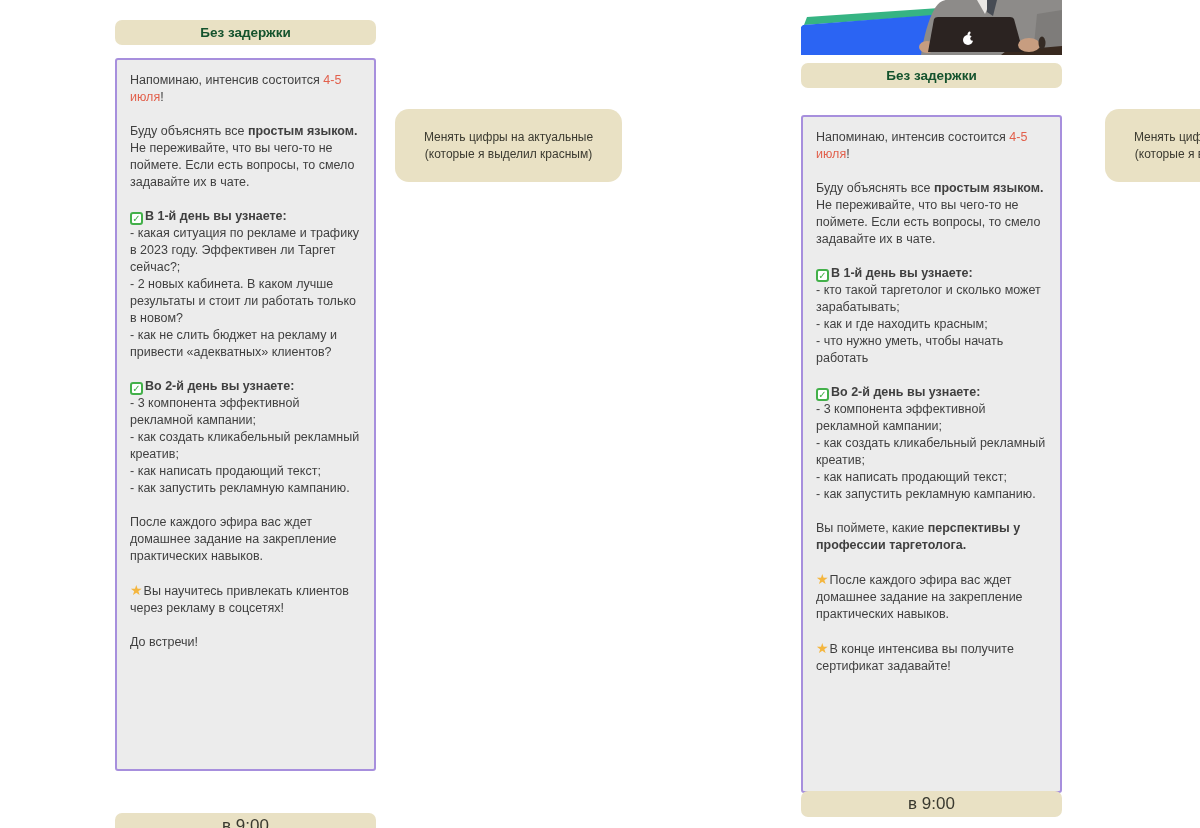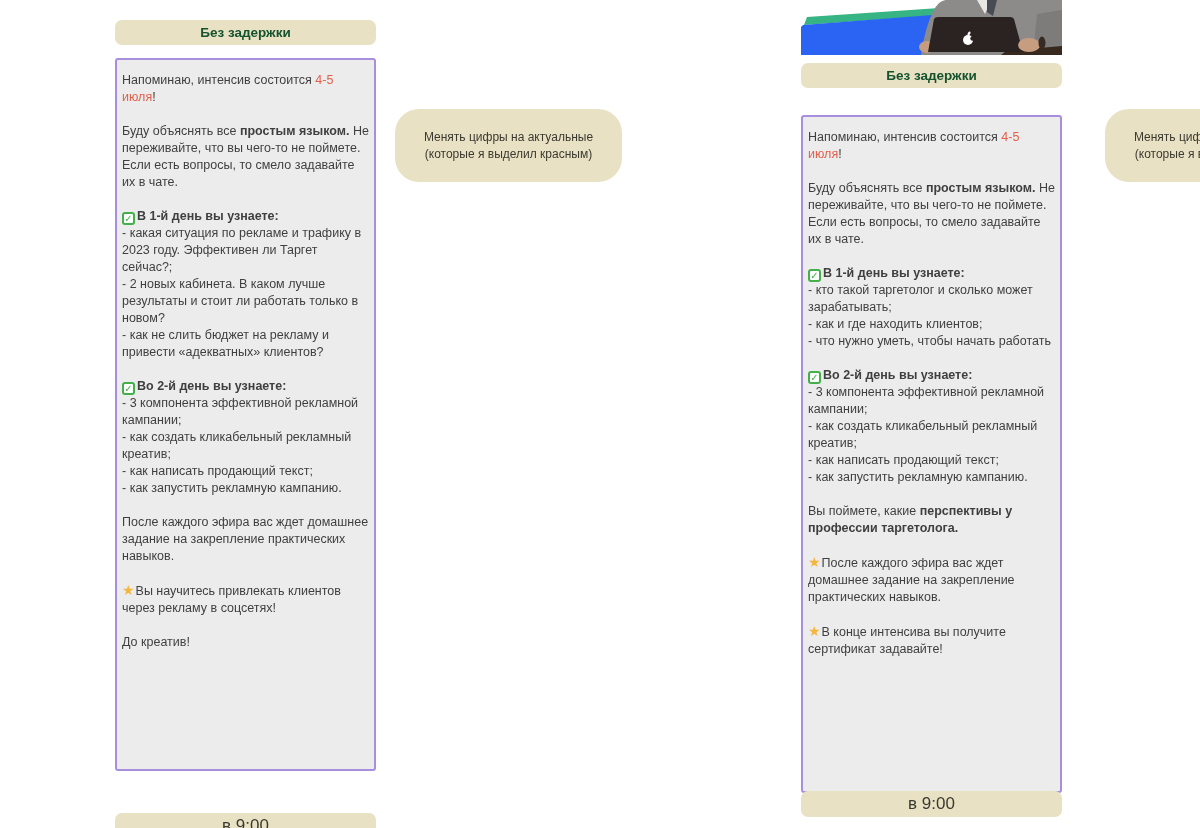--- a/index.html
+++ b/index.html
@@ -9,34 +9,34 @@
     font-family:"Liberation Sans","DejaVu Sans",sans-serif;
   }
   .chip{
     position:absolute;background:#e9e1c4;border-radius:7px;
     display:flex;align-items:center;justify-content:center;
     font-size:17px;color:#3a3a30;box-sizing:border-box;
   }
   .chip.bold{font-weight:bold;font-size:13.5px;color:#14532d;align-items:center;}
   .msg-card{
     position:absolute;background:#ececec;border:2px solid #a78fdd;border-radius:3px;
-    padding:12px 5px;box-sizing:border-box;
+    padding:12px 13px;box-sizing:border-box;
     font-size:12.5px;line-height:17px;color:#3f3f3f;overflow:hidden;
   }
   .msg-line{min-height:17px;}
   .seg-red{color:#e2604c;}
   .seg-bold{font-weight:bold;}
   .emoji-check{
     display:inline-block;width:13px;height:13px;line-height:10px;text-align:center;
     border:2px solid #43b04a;border-radius:3px;font-size:10px;font-weight:bold;
     color:#43b04a;background:#ffffff;vertical-align:-2px;margin-right:2px;box-sizing:border-box;
   }
   .emoji-star{color:#f4b63f;font-size:14px;margin-right:1px;}
   .note{
-    position:absolute;background:#e9e1c4;border-radius:24px;
+    position:absolute;background:#e9e1c4;border-radius:14px;
     display:flex;flex-direction:column;align-items:center;justify-content:center;
     font-size:12px;line-height:17px;color:#3b3a30;text-align:center;box-sizing:border-box;
   }
   .photo{position:absolute;overflow:hidden;}
   .photo svg{display:block;}
 </style>
 </head>
 <body>
 
 <div class="chip bold" style="left:115px;top:20px;width:261px;height:25px;">
@@ -56,21 +56,21 @@
     <div class="msg-line"><span class="emoji-check">✓</span><span class="seg-bold">Во 2-й день вы узнаете:</span></div>
     <div class="msg-line"><span>- 3 компонента эффективной рекламной кампании;</span></div>
     <div class="msg-line"><span>- как создать кликабельный рекламный креатив;</span></div>
     <div class="msg-line"><span>- как написать продающий текст;</span></div>
     <div class="msg-line"><span>- как запустить рекламную кампанию.</span></div>
     <div class="msg-line"></div>
     <div class="msg-line"><span>После каждого эфира вас ждет домашнее задание на закрепление практических навыков.</span></div>
     <div class="msg-line"></div>
     <div class="msg-line"><span class="emoji-star">★</span><span>Вы научитесь привлекать клиентов через рекламу в соцсетях!</span></div>
     <div class="msg-line"></div>
-    <div class="msg-line"><span>До креатив!</span></div>
+    <div class="msg-line"><span>До встречи!</span></div>
   </div>
 
 <div class="chip" style="left:115px;top:813px;width:261px;height:26px;">
   <span>в 9:00</span>
 </div>
 
 <div class="note" style="left:395px;top:109px;width:227px;height:73px;">
   <div>Менять цифры на актуальные</div>
   <div>(которые я выделил красным)</div>
 </div>
@@ -101,21 +101,21 @@
   <span>Без задержки</span>
 </div>
 
 <div class="msg-card" style="left:801px;top:115px;width:261px;height:678px;">
     <div class="msg-line"><span>Напоминаю, интенсив состоится </span><span class="seg-red">4-5 июля</span><span>!</span></div>
     <div class="msg-line"></div>
     <div class="msg-line"><span>Буду объяснять все </span><span class="seg-bold">простым языком.</span><span> Не переживайте, что вы чего-то не поймете. Если есть вопросы, то смело задавайте их в чате.</span></div>
     <div class="msg-line"></div>
     <div class="msg-line"><span class="emoji-check">✓</span><span class="seg-bold">В 1-й день вы узнаете:</span></div>
     <div class="msg-line"><span>- кто такой таргетолог и сколько может зарабатывать;</span></div>
-    <div class="msg-line"><span>- как и где находить клиентов;</span></div>
+    <div class="msg-line"><span>- как и где находить красным;</span></div>
     <div class="msg-line"><span>- что нужно уметь, чтобы начать работать</span></div>
     <div class="msg-line"></div>
     <div class="msg-line"><span class="emoji-check">✓</span><span class="seg-bold">Во 2-й день вы узнаете:</span></div>
     <div class="msg-line"><span>- 3 компонента эффективной рекламной кампании;</span></div>
     <div class="msg-line"><span>- как создать кликабельный рекламный креатив;</span></div>
     <div class="msg-line"><span>- как написать продающий текст;</span></div>
     <div class="msg-line"><span>- как запустить рекламную кампанию.</span></div>
     <div class="msg-line"></div>
     <div class="msg-line"><span>Вы поймете, какие </span><span class="seg-bold">перспективы у профессии таргетолога.</span></div>
     <div class="msg-line"></div>

